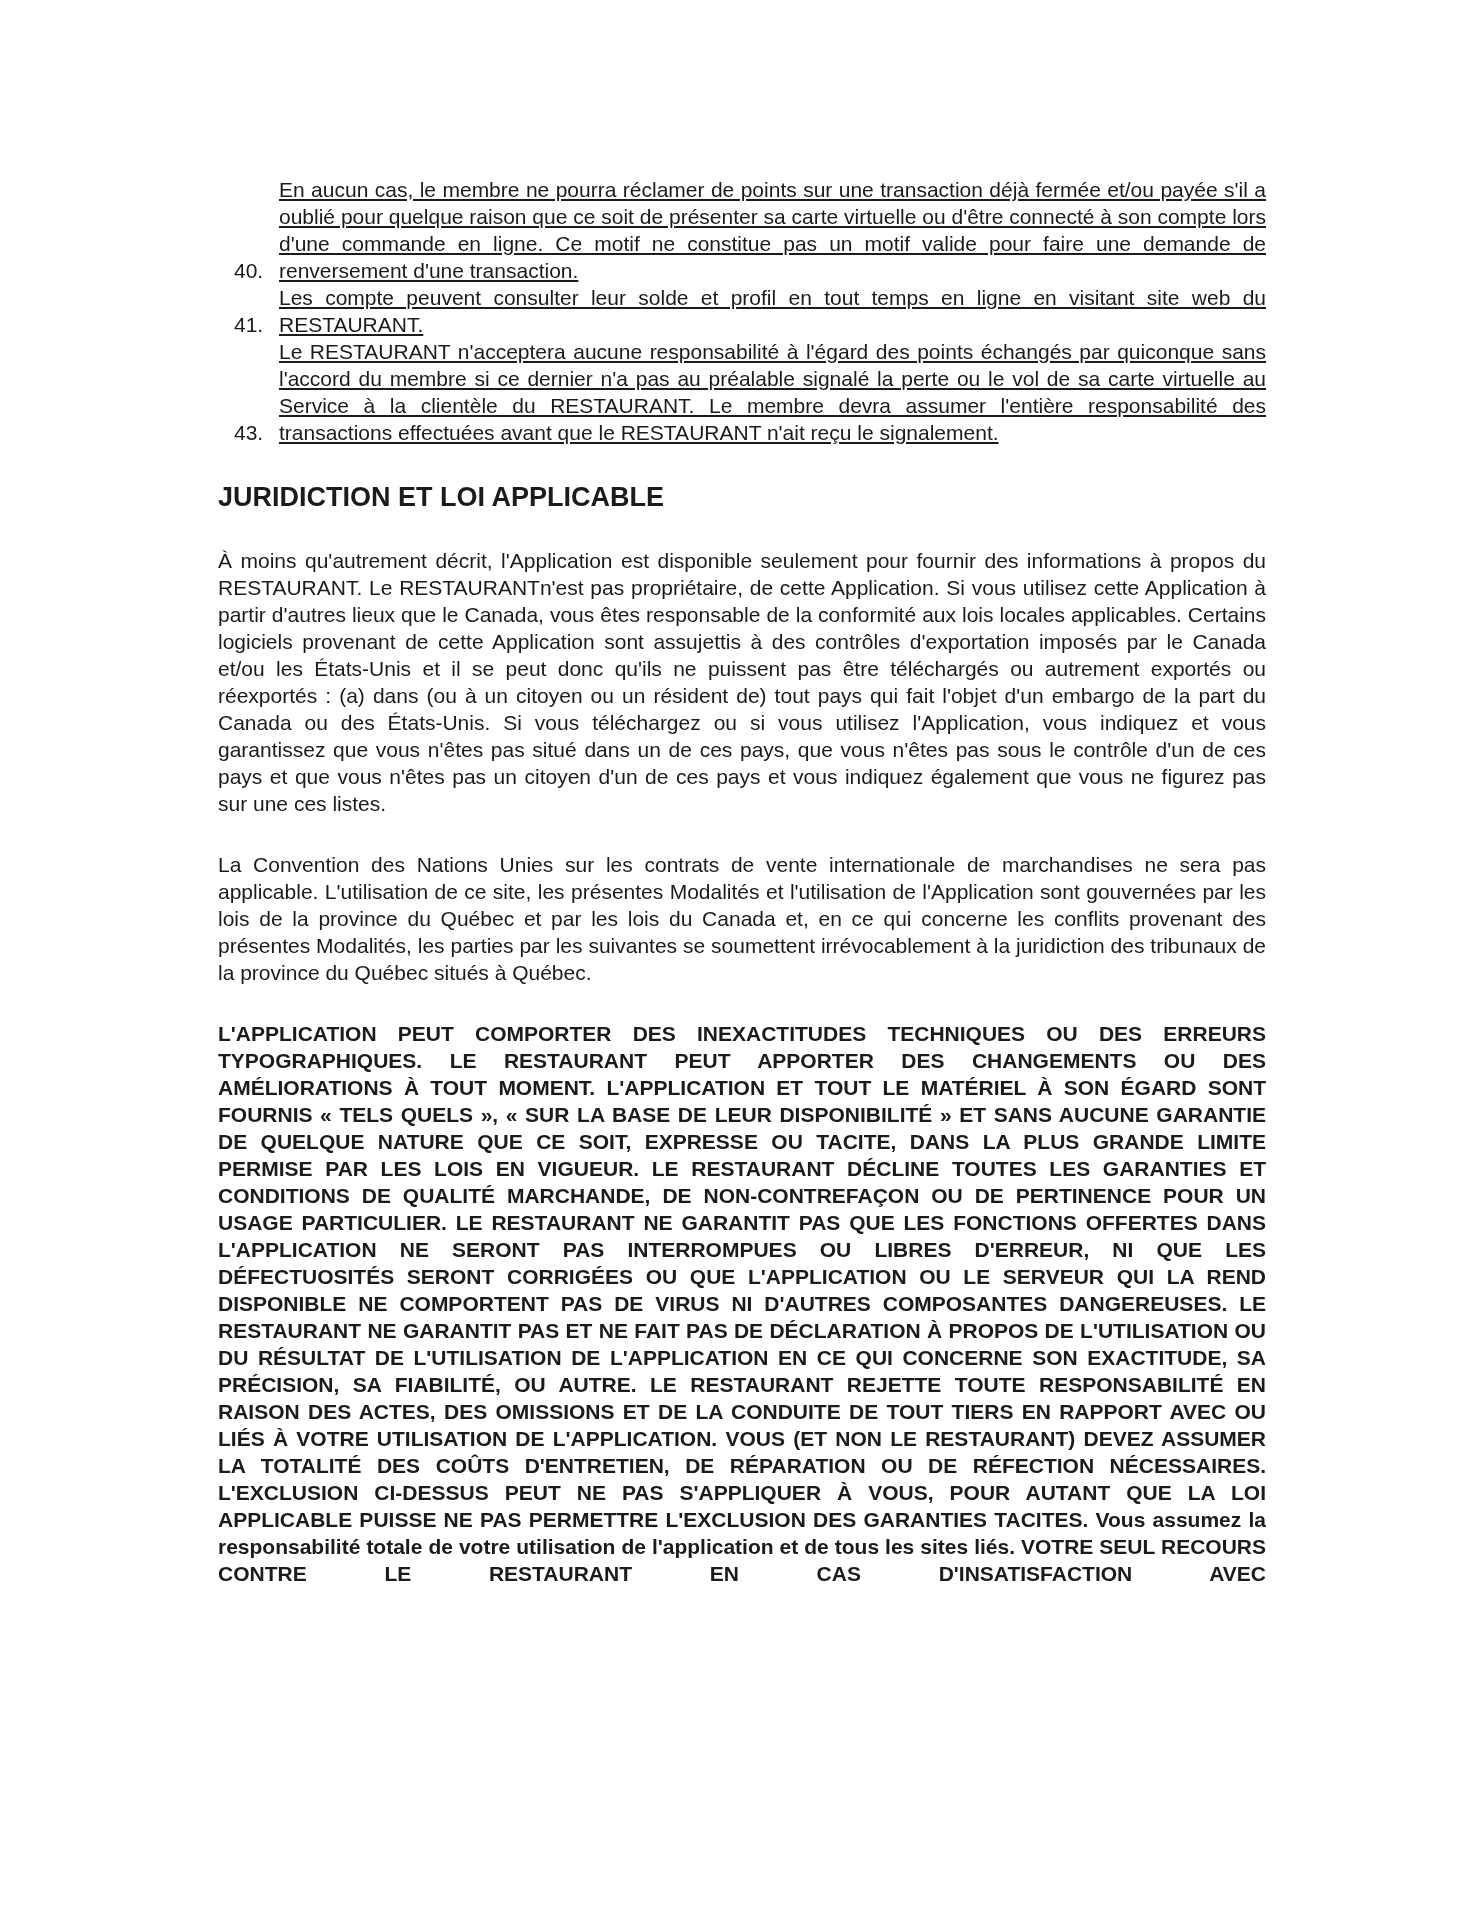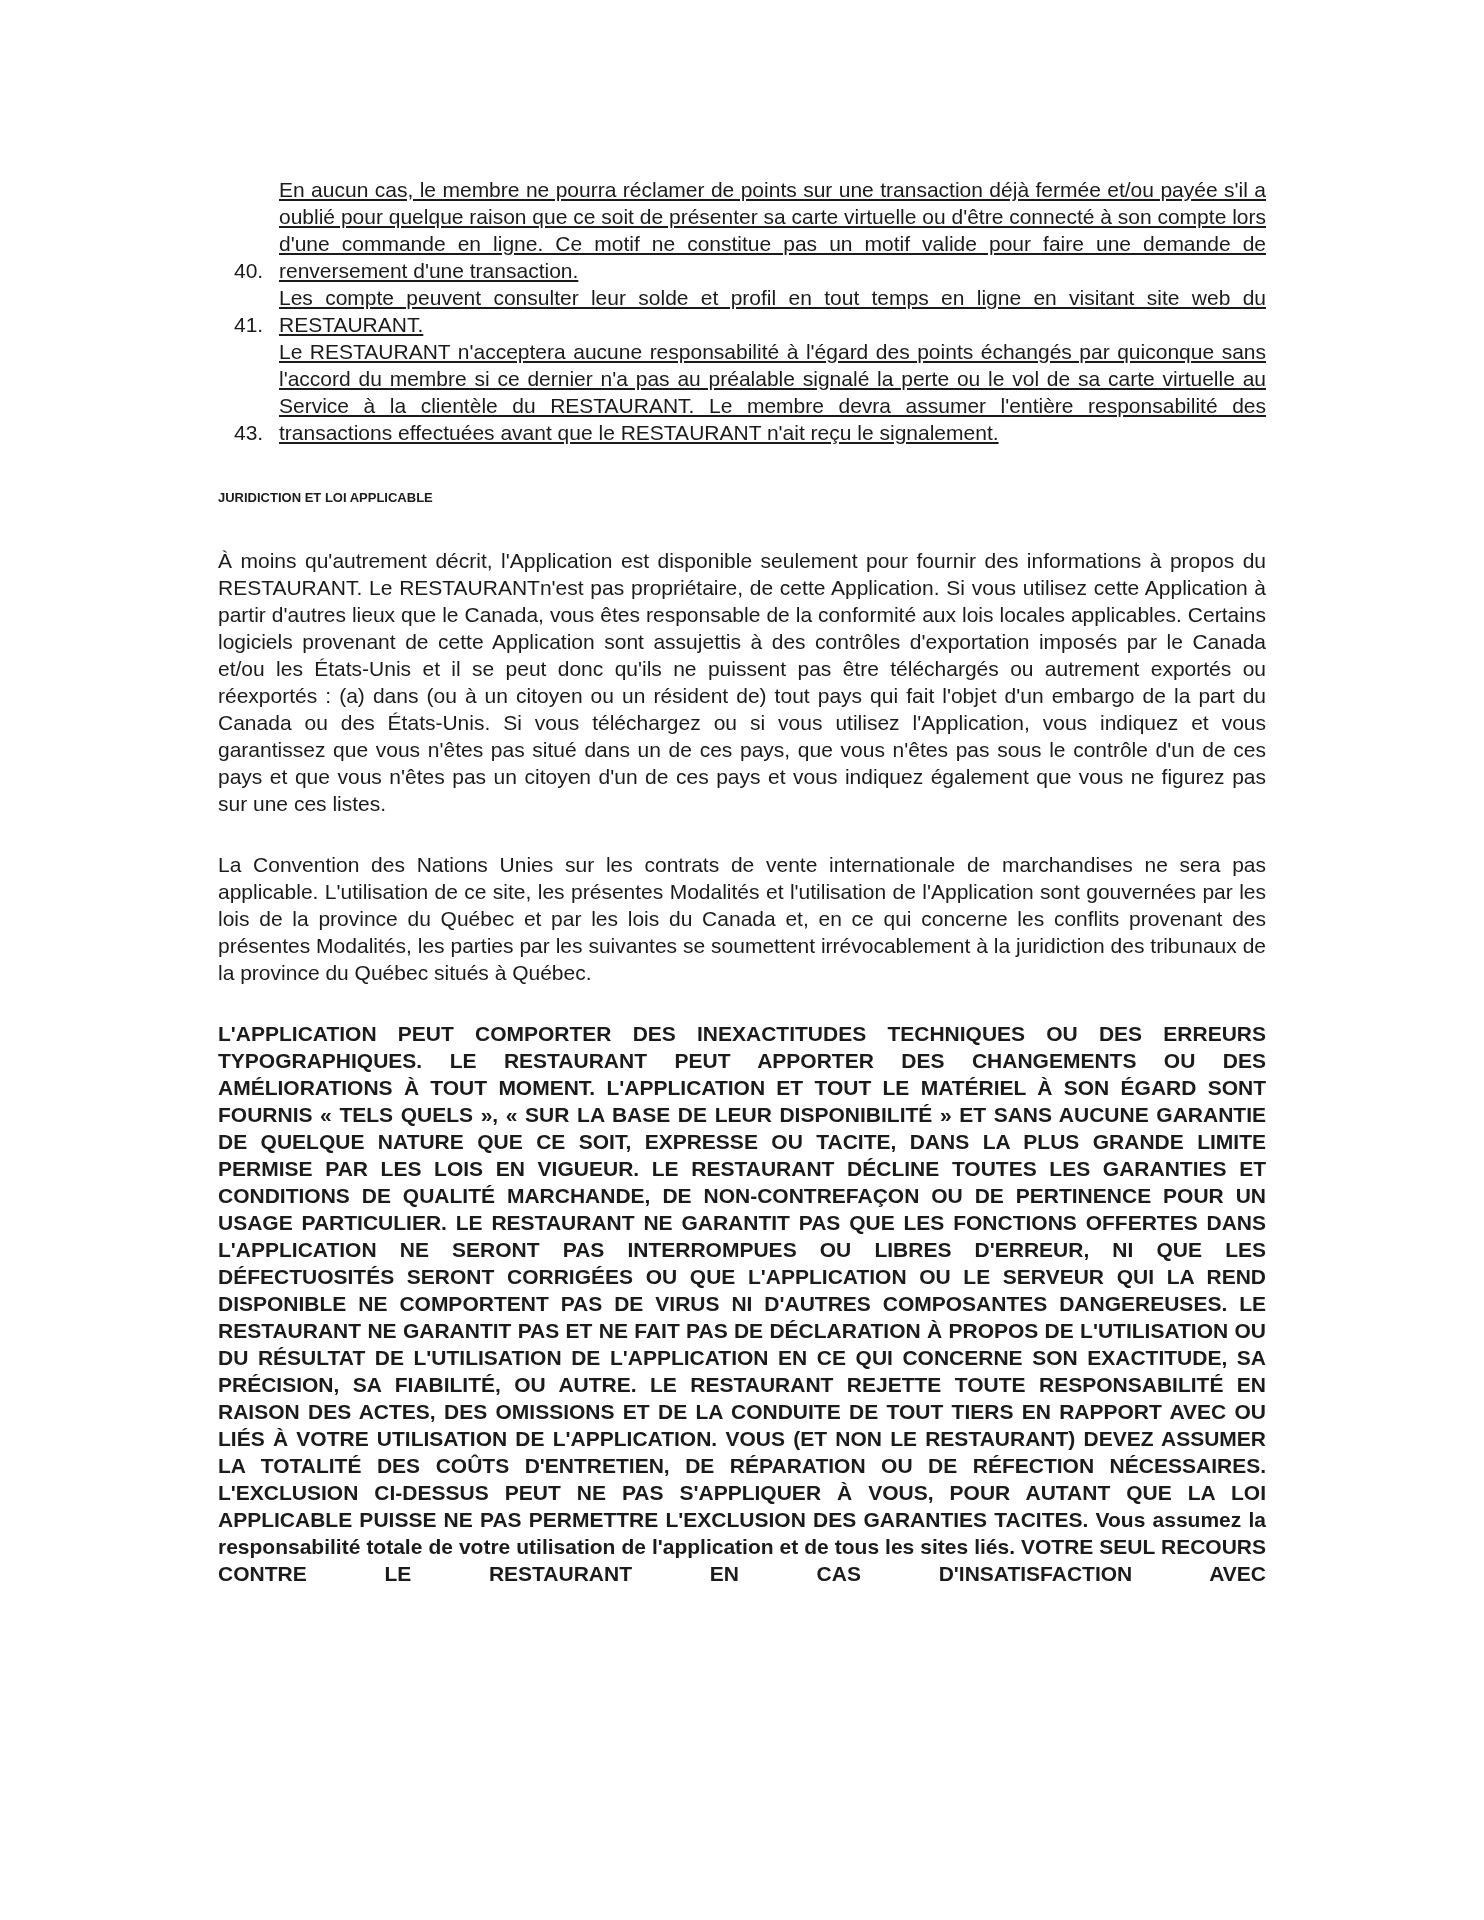--- a/index.html
+++ b/index.html
@@ -36,21 +36,21 @@
   .term-num {
     flex: 0 0 61px;
     padding-left: 16px;
   }
   .term-text {
     flex: 1 1 auto;
     text-align: justify;
     text-decoration: underline;
   }
   .section-heading {
-    font-size: 13px;
+    font-size: 27px;
     line-height: 27px;
     font-weight: 700;
     margin: 2px 0 36px 0;
   }
   .body-paragraph {
     margin: 0 0 34px 0;
     text-align: justify;
   }
   .cut-off {
     

